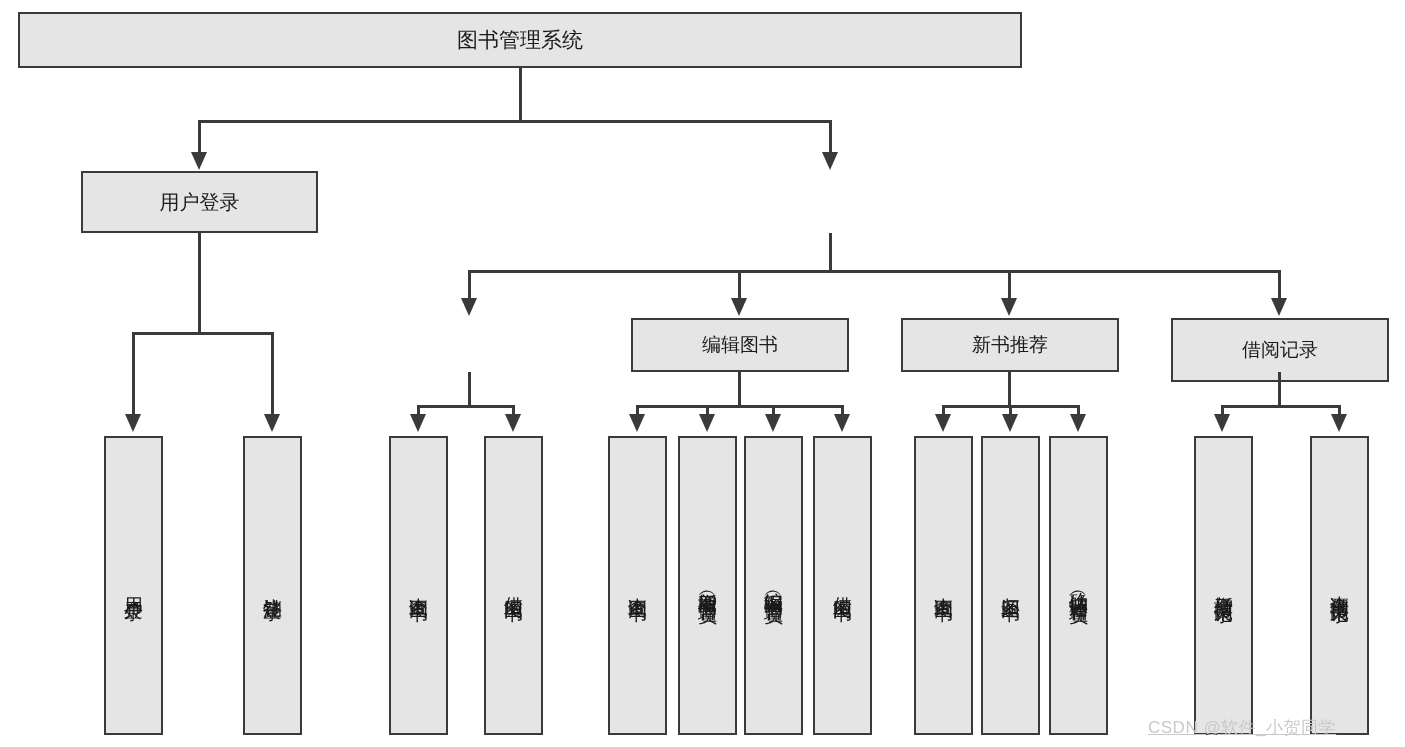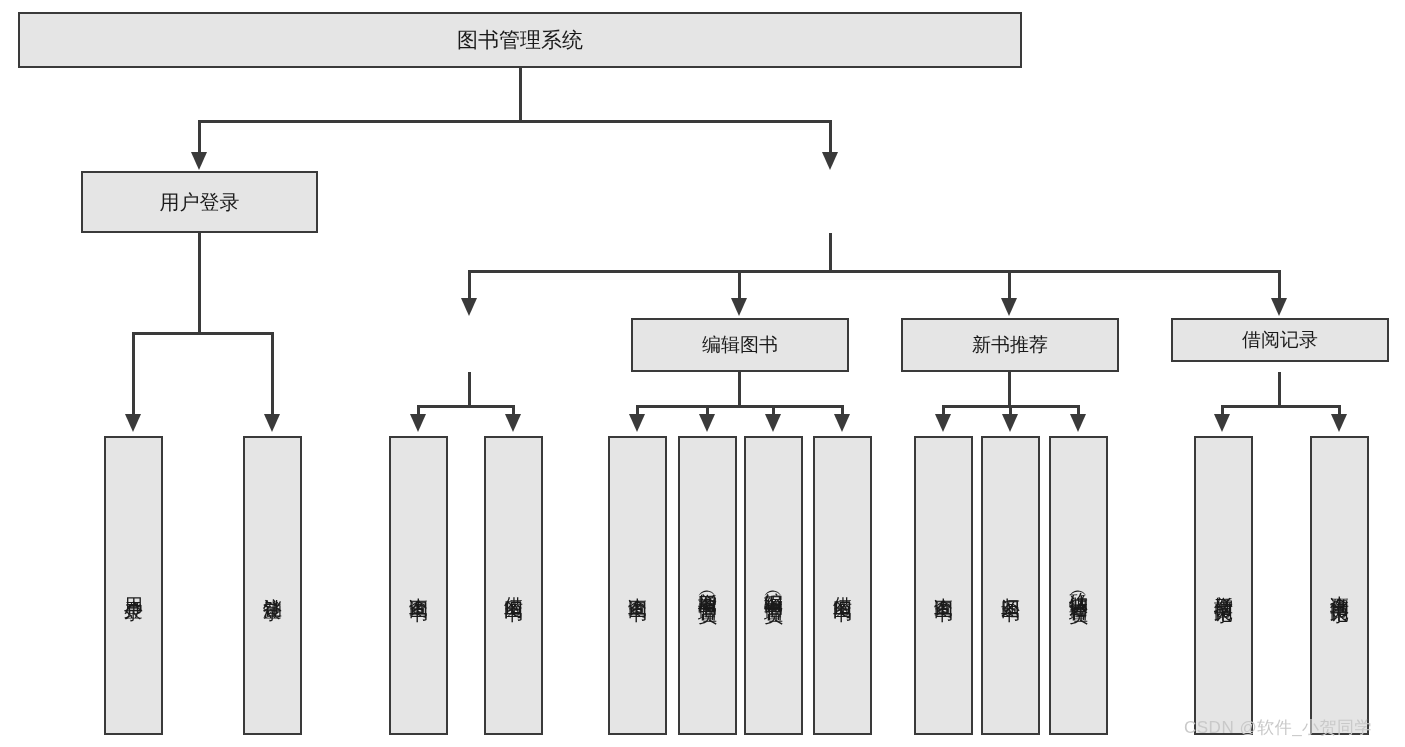--- a/index.html
+++ b/index.html
@@ -124,21 +124,21 @@
 
   <div class="edge v" style="left:1278px; top:270px; width:3px; height:30px;"></div>
   <div class="arrow" style="left:1271px; top:298px;"></div>
 
   <div class="node lvl2" style="left:631px; top:318px; width:218px; height:54px;">
     <span>编辑图书</span>
   </div>
   <div class="node lvl2" style="left:901px; top:318px; width:218px; height:54px;">
     <span>新书推荐</span>
   </div>
-  <div class="node lvl2" style="left:1171px; top:318px; width:218px; height:44px;">
+  <div class="node lvl2" style="left:1171px; top:318px; width:218px; height:64px;">
     <span>借阅记录</span>
   </div>
 
   <div class="edge v" style="left:468px; top:372px; width:3px; height:36px;"></div>
   <div class="edge h" style="left:417px; top:405px; width:98px; height:3px;"></div>
   <div class="edge v" style="left:417px; top:405px; width:3px; height:12px;"></div>
   <div class="arrow" style="left:410px; top:414px;"></div>
   <div class="edge v" style="left:512px; top:405px; width:3px; height:12px;"></div>
   <div class="arrow" style="left:505px; top:414px;"></div>
 
@@ -206,17 +206,17 @@
     <span class="vtext">确认归还（管理员）</span>
   </div>
 
   <div class="node leaf" style="left:1194px; top:436px; width:59px; height:299px;">
     <span class="vtext">新增借阅记录</span>
   </div>
   <div class="node leaf" style="left:1310px; top:436px; width:59px; height:299px;">
     <span class="vtext">查询借阅记录</span>
   </div>
 
-  <div class="watermark" style="left:1184px; top:716px;">
+  <div class="watermark" style="left:1148px; top:716px;text-decoration:underline;">
     <span>CSDN @软件_小贺同学</span>
   </div>
 
 </div>
 
 </body></html>

